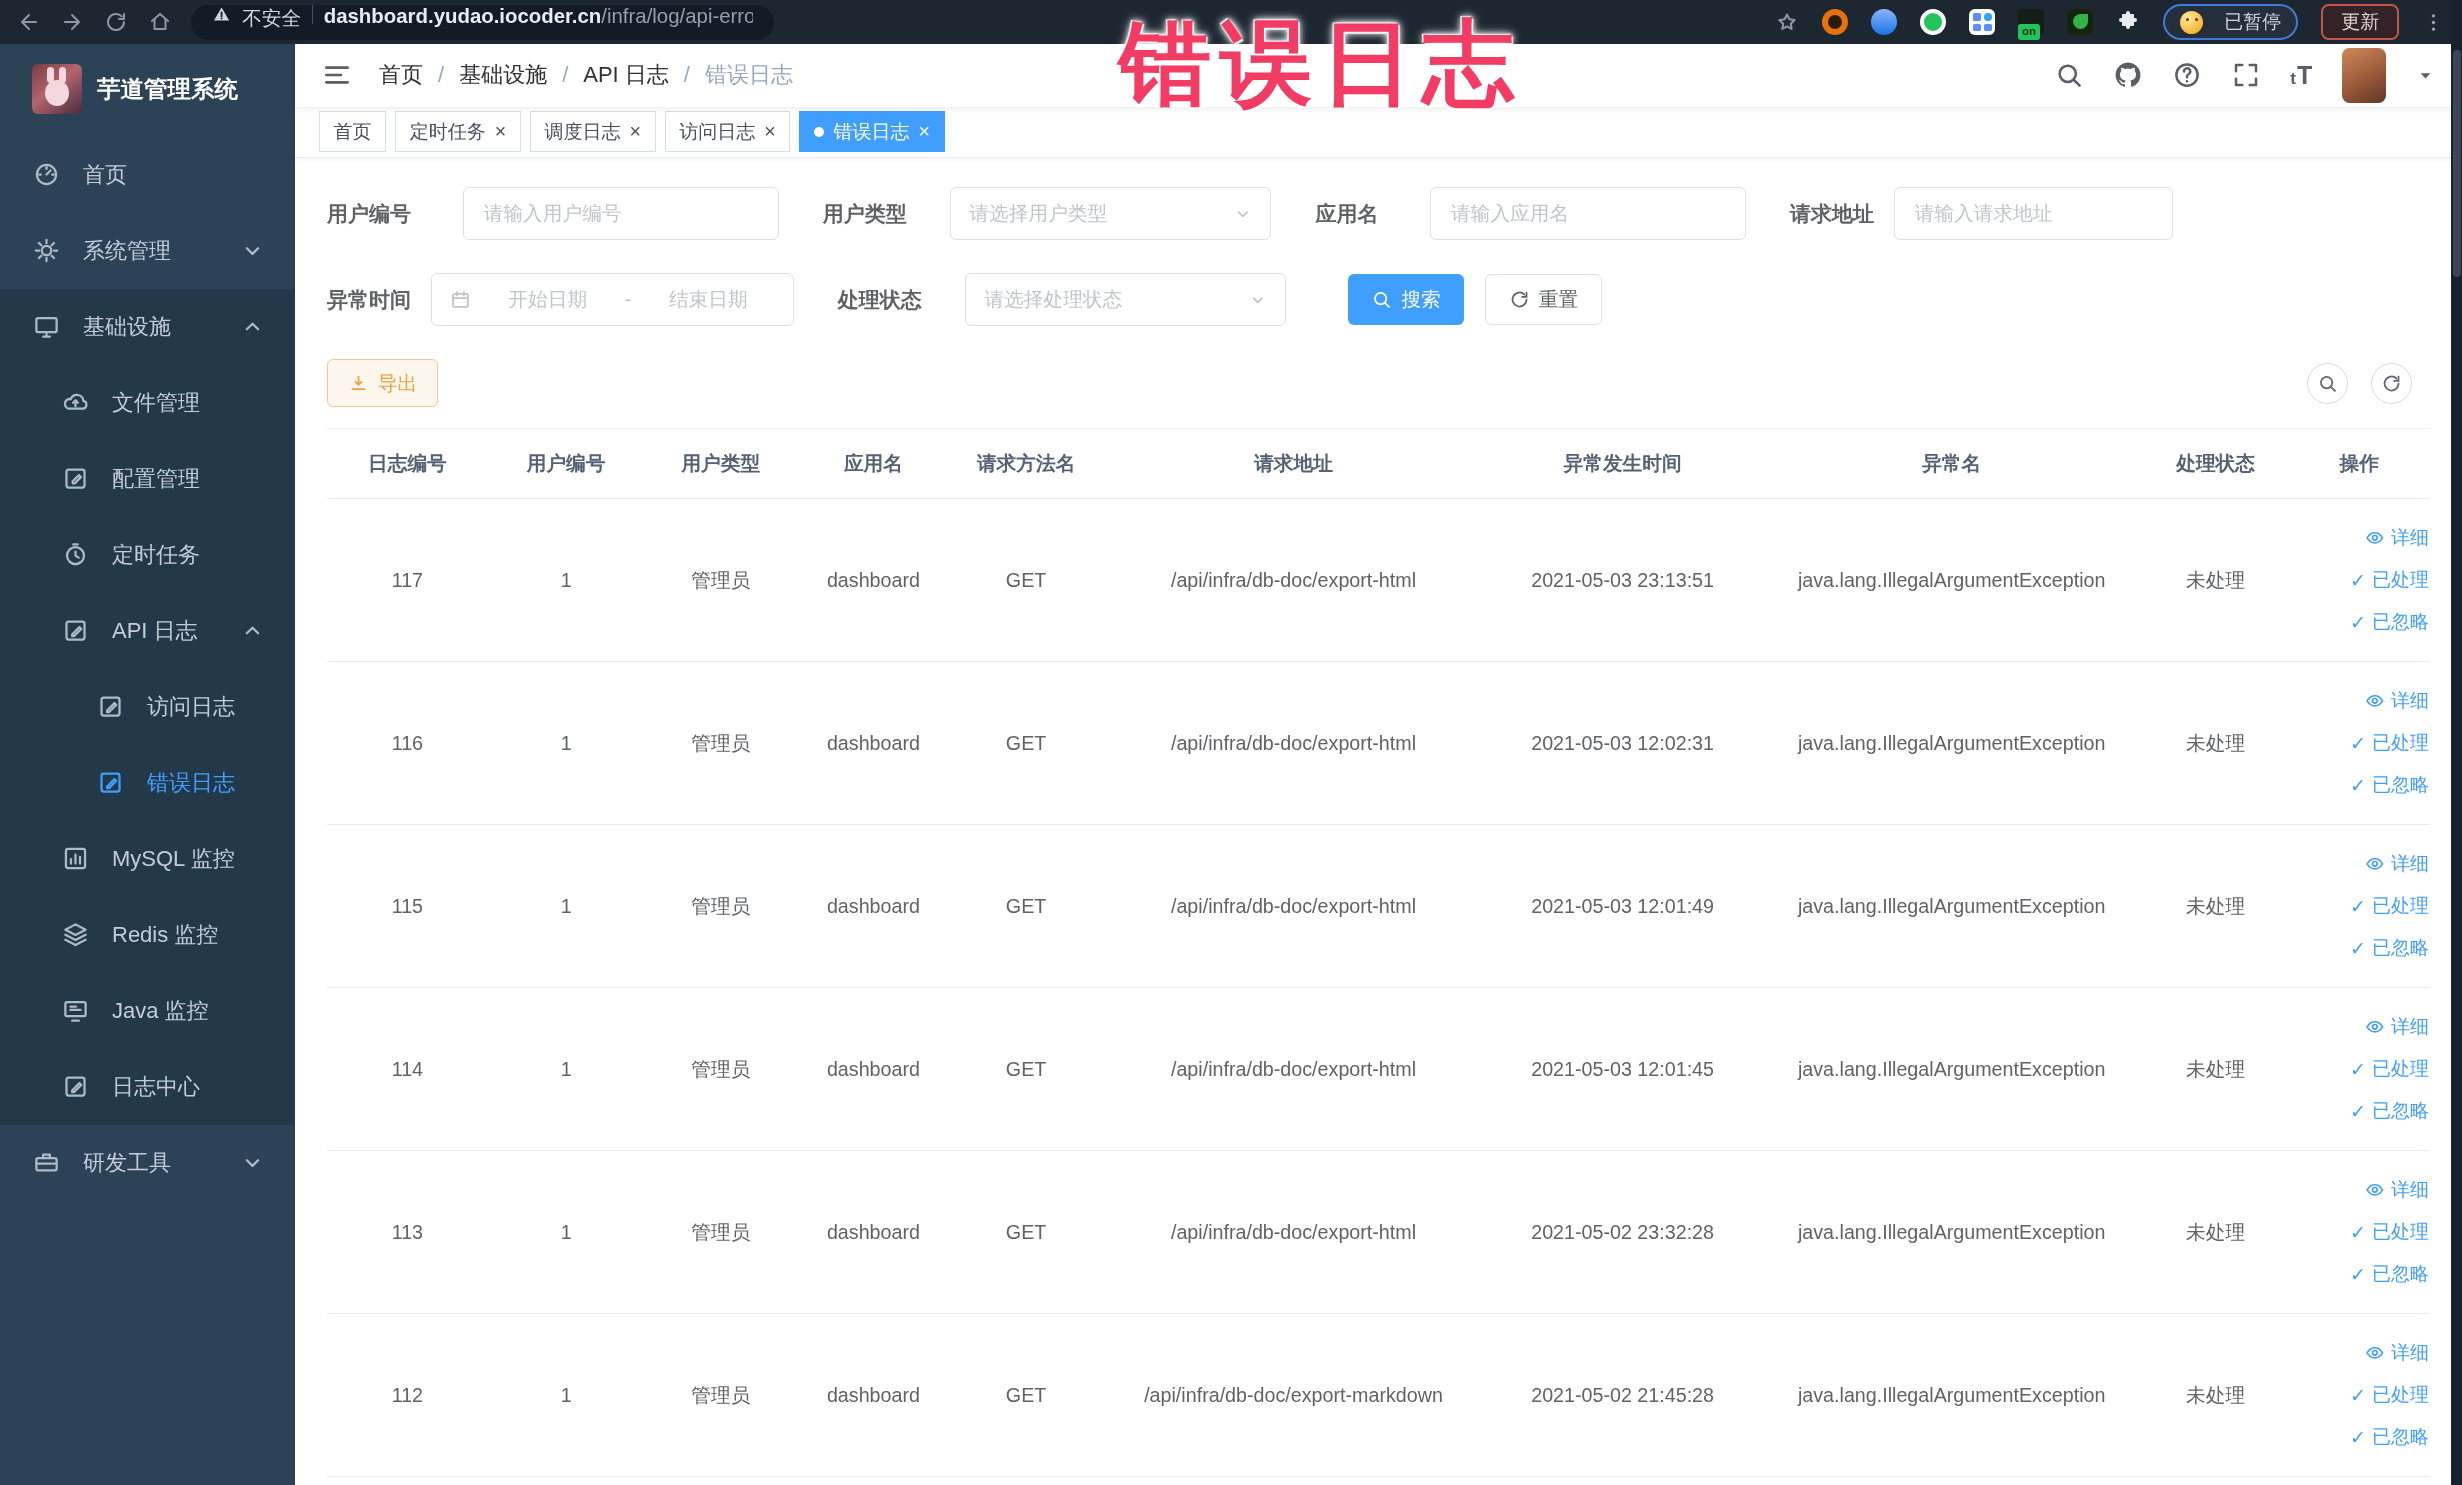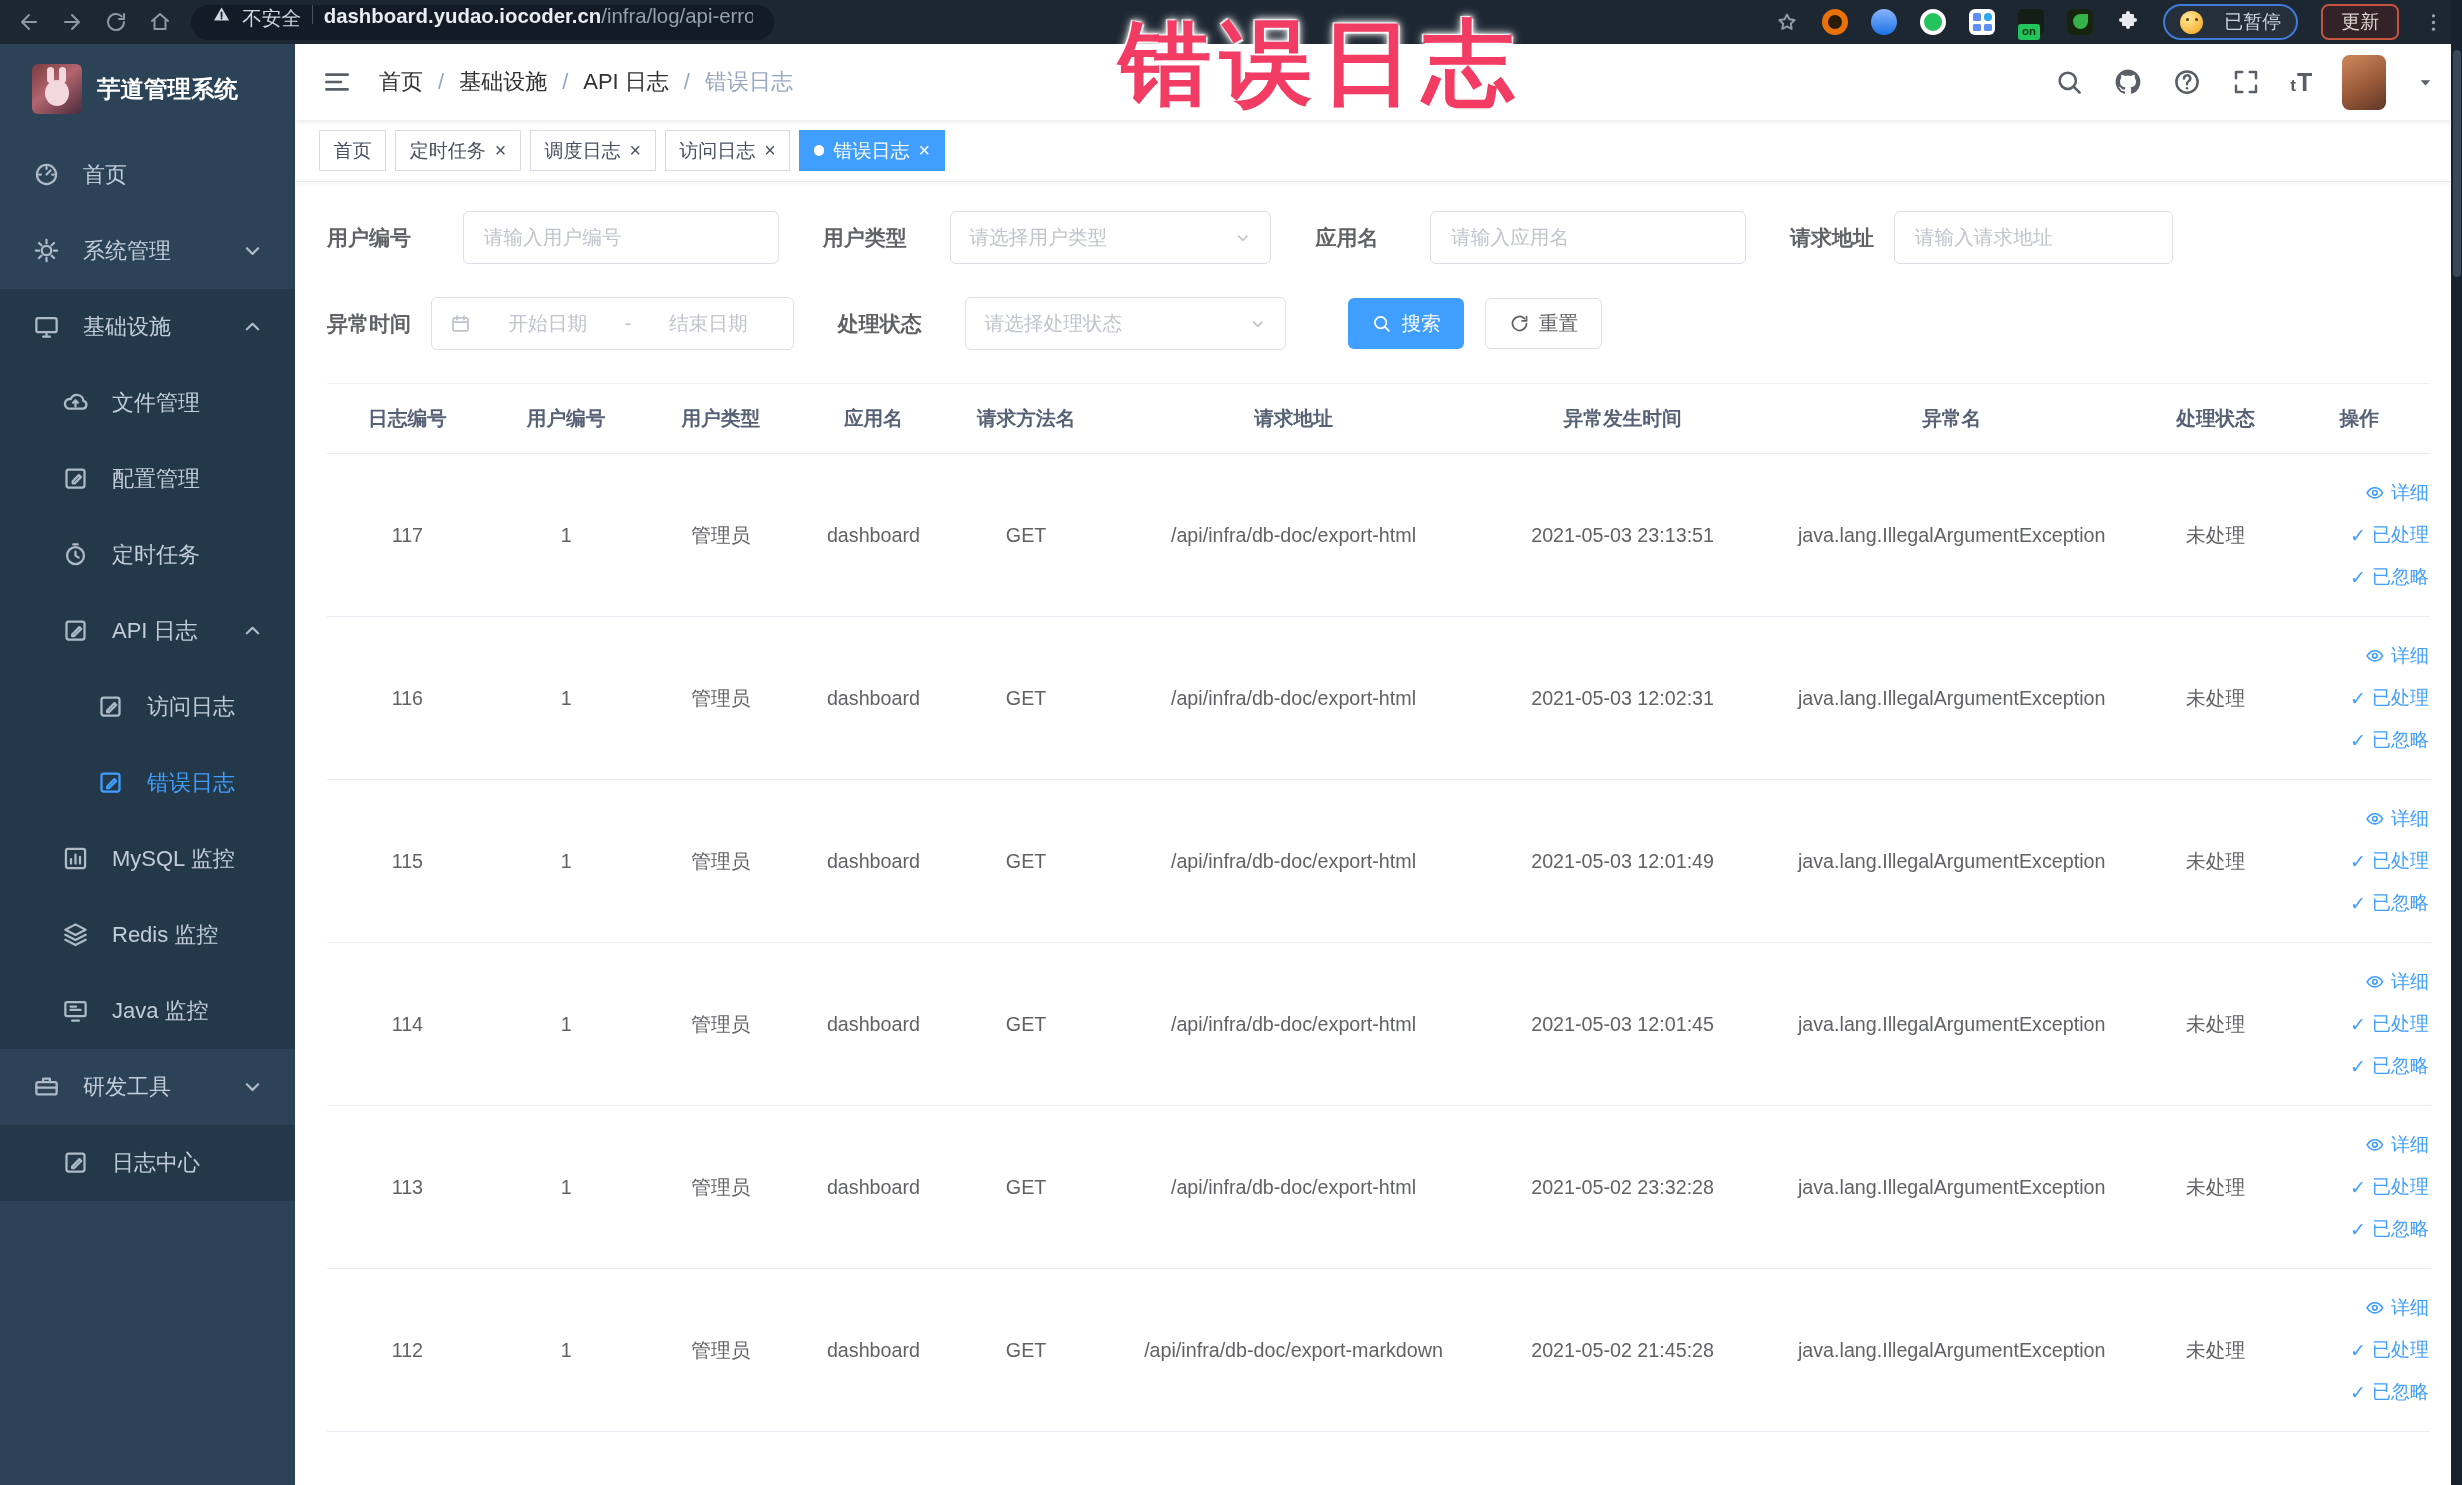--- a/index.html
+++ b/index.html
@@ -348,42 +348,42 @@
           </div>
           <div class="menu-item level-2 dark">
             <span class="ic ">
               <svg viewBox="0 0 24 24" fill="none" stroke="currentColor" stroke-width="2" stroke-linecap="round" stroke-linejoin="round">
                 <rect x="3" y="4.5" width="18" height="12.5" rx="1.5"></rect>
                 <path d="M7.5 8.5h5M7.5 11.5h9M9 21h6"></path>
               </svg>
             </span>
             <span class="menu-label">Java 监控</span>
           </div>
+          <div class="menu-item level-2 dark">
+            <span class="ic ">
+              <svg viewBox="0 0 24 24" fill="none" stroke="currentColor" stroke-width="2" stroke-linecap="round" stroke-linejoin="round">
+                <rect x="4" y="4" width="16" height="16" rx="2"></rect>
+                <path d="M9 15.5L15.5 9l1.6 1.6-6.5 6.5H9z"></path>
+              </svg>
+            </span>
+            <span class="menu-label">日志中心</span>
+          </div>
           <div class="menu-item level-1">
             <span class="ic ">
               <svg viewBox="0 0 24 24" fill="none" stroke="currentColor" stroke-width="2" stroke-linecap="round" stroke-linejoin="round">
                 <rect x="3" y="8" width="18" height="11" rx="1.5"></rect>
                 <path d="M9 8V5h6v3M3 13h18"></path>
               </svg>
             </span>
             <span class="menu-label">研发工具</span>
             <span class="ic menu-chevron">
               <svg viewBox="0 0 24 24" fill="none" stroke="currentColor" stroke-width="2" stroke-linecap="round" stroke-linejoin="round">
                 <path d="M7 10l5 5 5-5"></path>
               </svg>
             </span>
-          </div>
-          <div class="menu-item level-2 dark">
-            <span class="ic ">
-              <svg viewBox="0 0 24 24" fill="none" stroke="currentColor" stroke-width="2" stroke-linecap="round" stroke-linejoin="round">
-                <rect x="4" y="4" width="16" height="16" rx="2"></rect>
-                <path d="M9 15.5L15.5 9l1.6 1.6-6.5 6.5H9z"></path>
-              </svg>
-            </span>
-            <span class="menu-label">日志中心</span>
           </div>
         </nav>
     </aside>
 
     <div class="main">
 
       <div class="navbar">
         <span class="b-ic hamburger-ic">
             <svg viewBox="0 0 24 24" fill="none" stroke="currentColor" stroke-width="2" stroke-linecap="round">
               <path d="M4 6.5h16M4 12h11M4 17.5h16"></path>
@@ -518,20 +518,48 @@
             <span class="ic">
                 <svg viewBox="0 0 24 24" fill="none" stroke="currentColor" stroke-width="2" stroke-linecap="round">
                   <path d="M20 12a8 8 0 1 1-2.34-5.66"></path>
                   <path d="M20 4v5h-5"></path>
                 </svg>
               </span>
             <span>重置</span>
           </button>
         </div>
 
+        <div class="toolbar-row">
+          <button class="btn-export">
+            <span class="ic">
+                <svg viewBox="0 0 24 24" fill="none" stroke="currentColor" stroke-width="2" stroke-linecap="round" stroke-linejoin="round">
+                  <path d="M12 4v9M8.5 10l3.5 3.5L15.5 10M5 18.5h14"></path>
+                </svg>
+              </span>
+            <span>导出</span>
+          </button>
+          <div class="circle-btns">
+            <button class="circle-btn">
+                <span class="ic">
+                  <svg viewBox="0 0 24 24" fill="none" stroke="currentColor" stroke-width="2" stroke-linecap="round">
+                    <circle cx="11" cy="11" r="6.5"></circle>
+                    <path d="M15.8 15.8L20.5 20.5"></path>
+                  </svg>
+                </span>
+              </button>
+            <button class="circle-btn">
+                <span class="ic">
+                  <svg viewBox="0 0 24 24" fill="none" stroke="currentColor" stroke-width="2" stroke-linecap="round">
+                    <path d="M20 12a8 8 0 1 1-2.34-5.66"></path>
+                    <path d="M20 4v5h-5"></path>
+                  </svg>
+                </span>
+              </button>
+          </div>
+        </div>
 
         <table class="log-table">
           <colgroup id="cols">
               <col style="width:159px">
               <col style="width:155px">
               <col style="width:151px">
               <col style="width:151px">
               <col style="width:151px">
               <col style="width:378px">
               <col style="width:273px">

